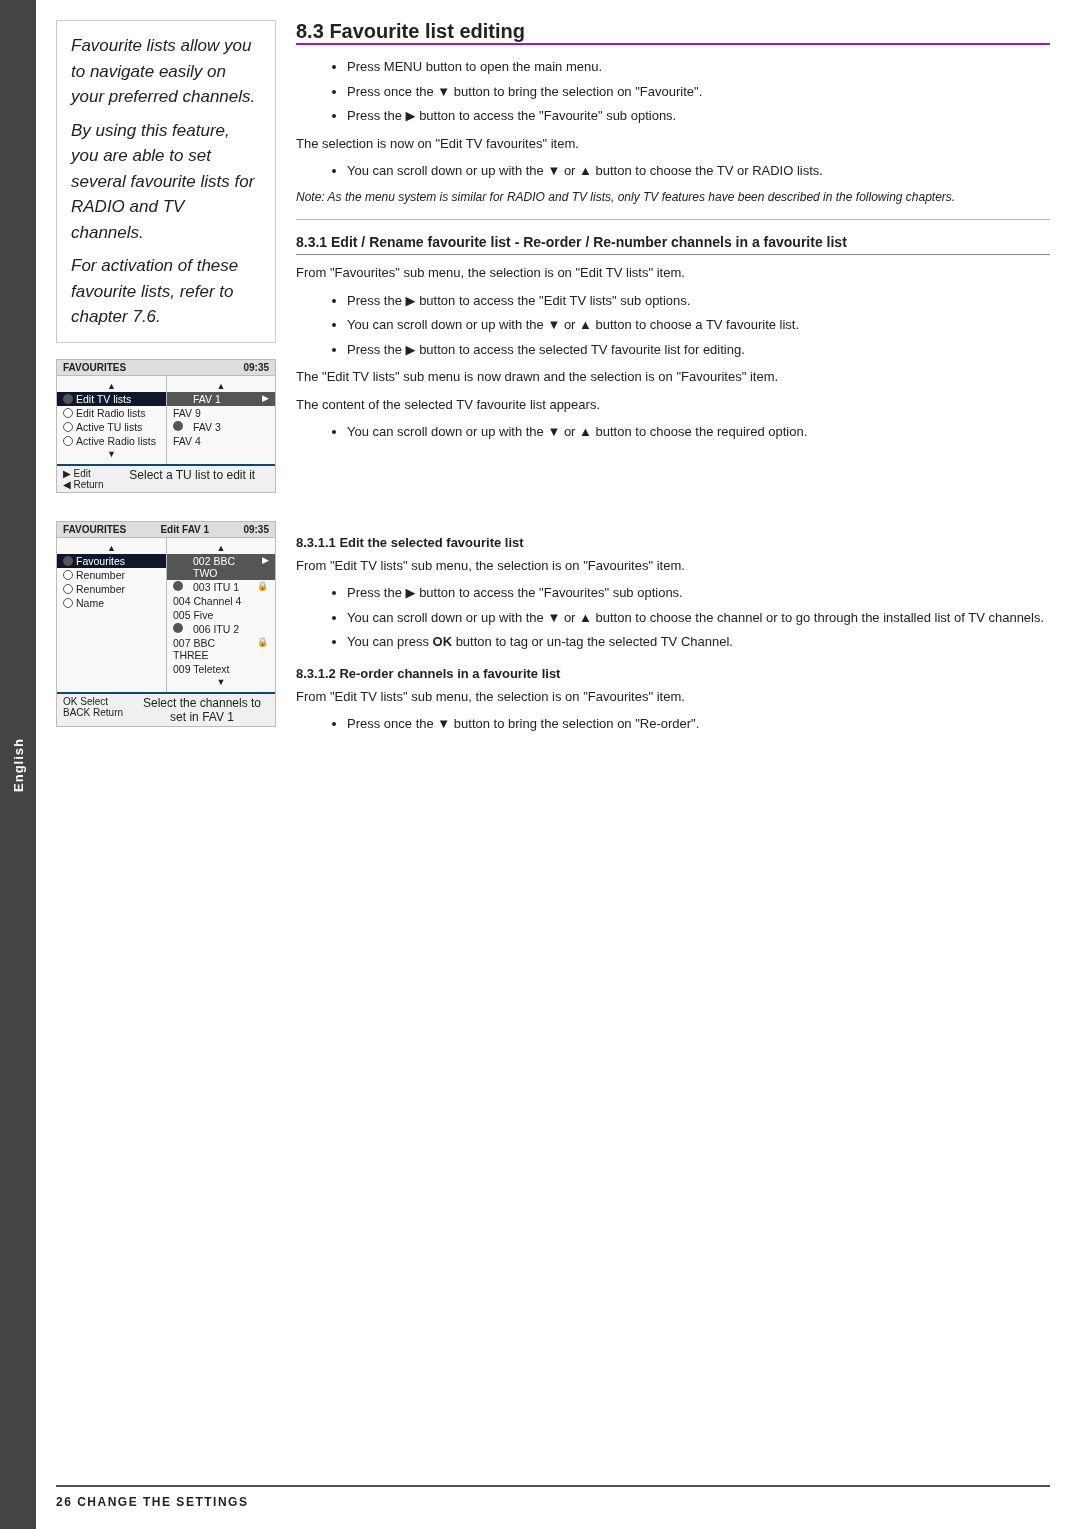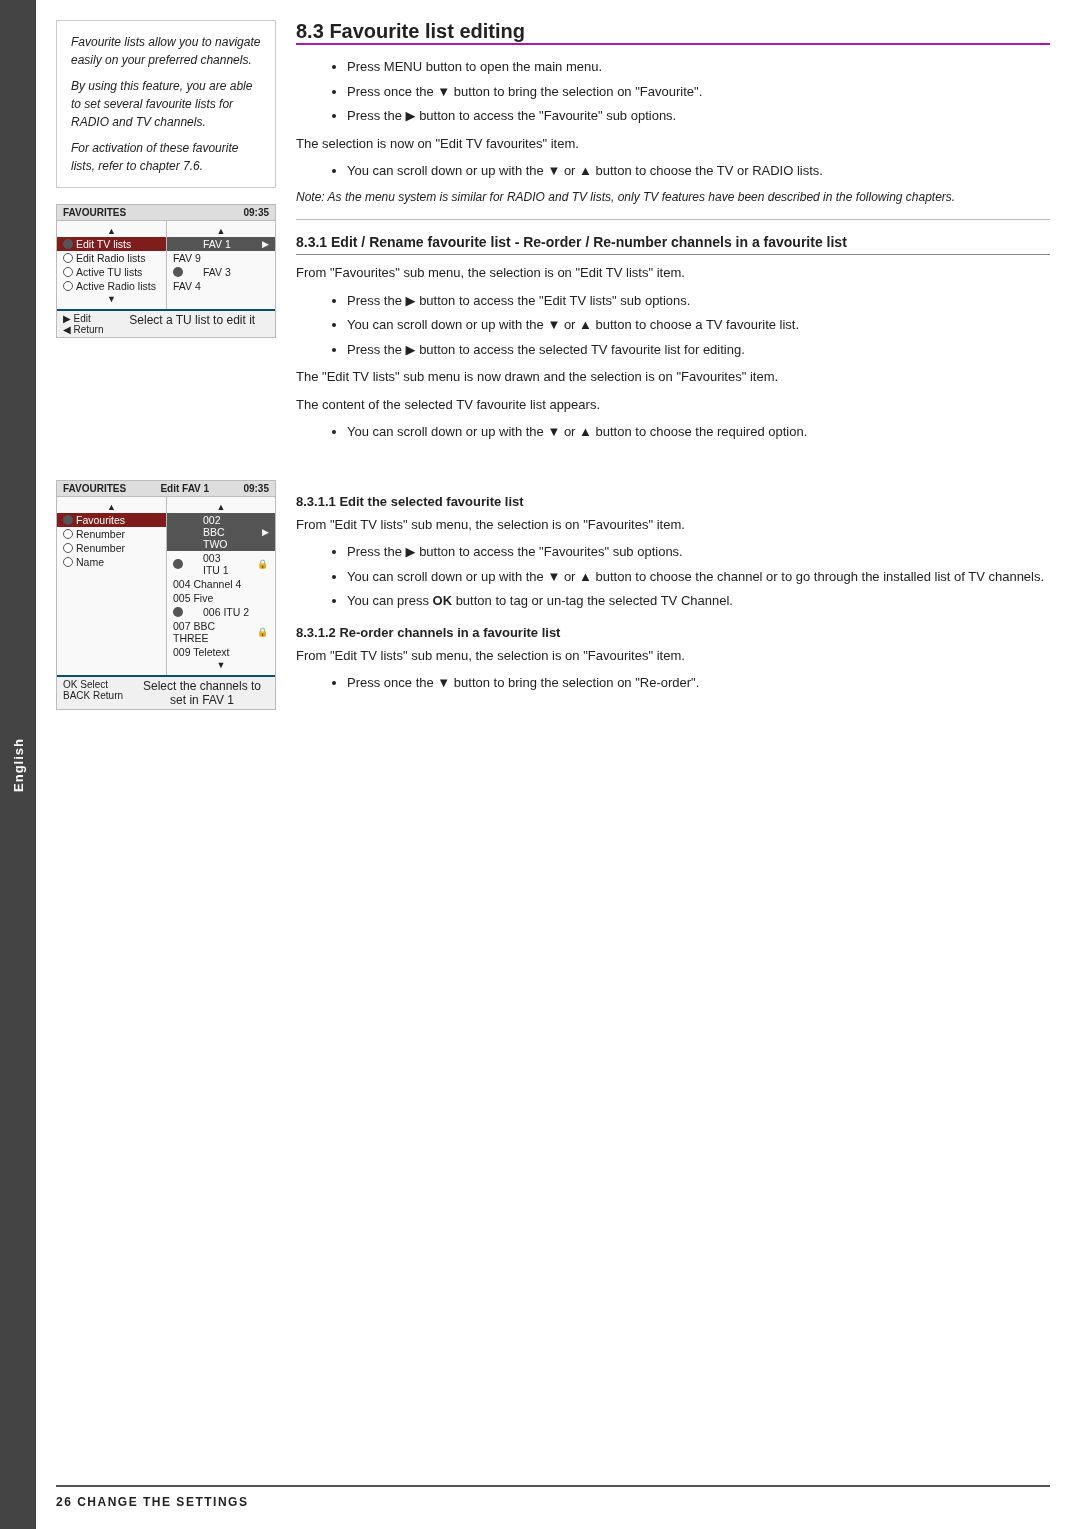--- a/index.html
+++ b/index.html
@@ -62,21 +62,21 @@
     }
 
     .right-col {
       flex: 1;
     }
 
     
     .intro-box {
       border: 1px solid #ccc;
       padding: 12px 14px;
-      font-size: 12px;
+      font-size: 17px;
       line-height: 1.5;
     }
     .intro-box p {
       margin-bottom: 8px;
     }
     .intro-box p:last-child {
       margin-bottom: 0;
     }
     .intro-italic {
       font-style: italic;
@@ -111,29 +111,29 @@
       padding: 4px 0;
     }
     .tv-menu-item {
       display: flex;
       align-items: center;
       padding: 1px 6px;
       font-size: 10.5px;
       gap: 3px;
     }
     .tv-menu-item.selected {
-      background: #7f1d1d;
+      background: #0f172a;
       color: #fff;
     }
     .tv-right-item {
       display: flex;
-      align-items: center;
+      align-items: flex-start;
       padding: 1px 6px;
       font-size: 10.5px;
-      gap: 20px;
+      gap: 10px;
     }
     .tv-right-item.selected {
       background: #555;
       color: #fff;
     }
     .tv-arrow-up {
       text-align: center;
       font-size: 9px;
       padding: 1px 0;
     }

